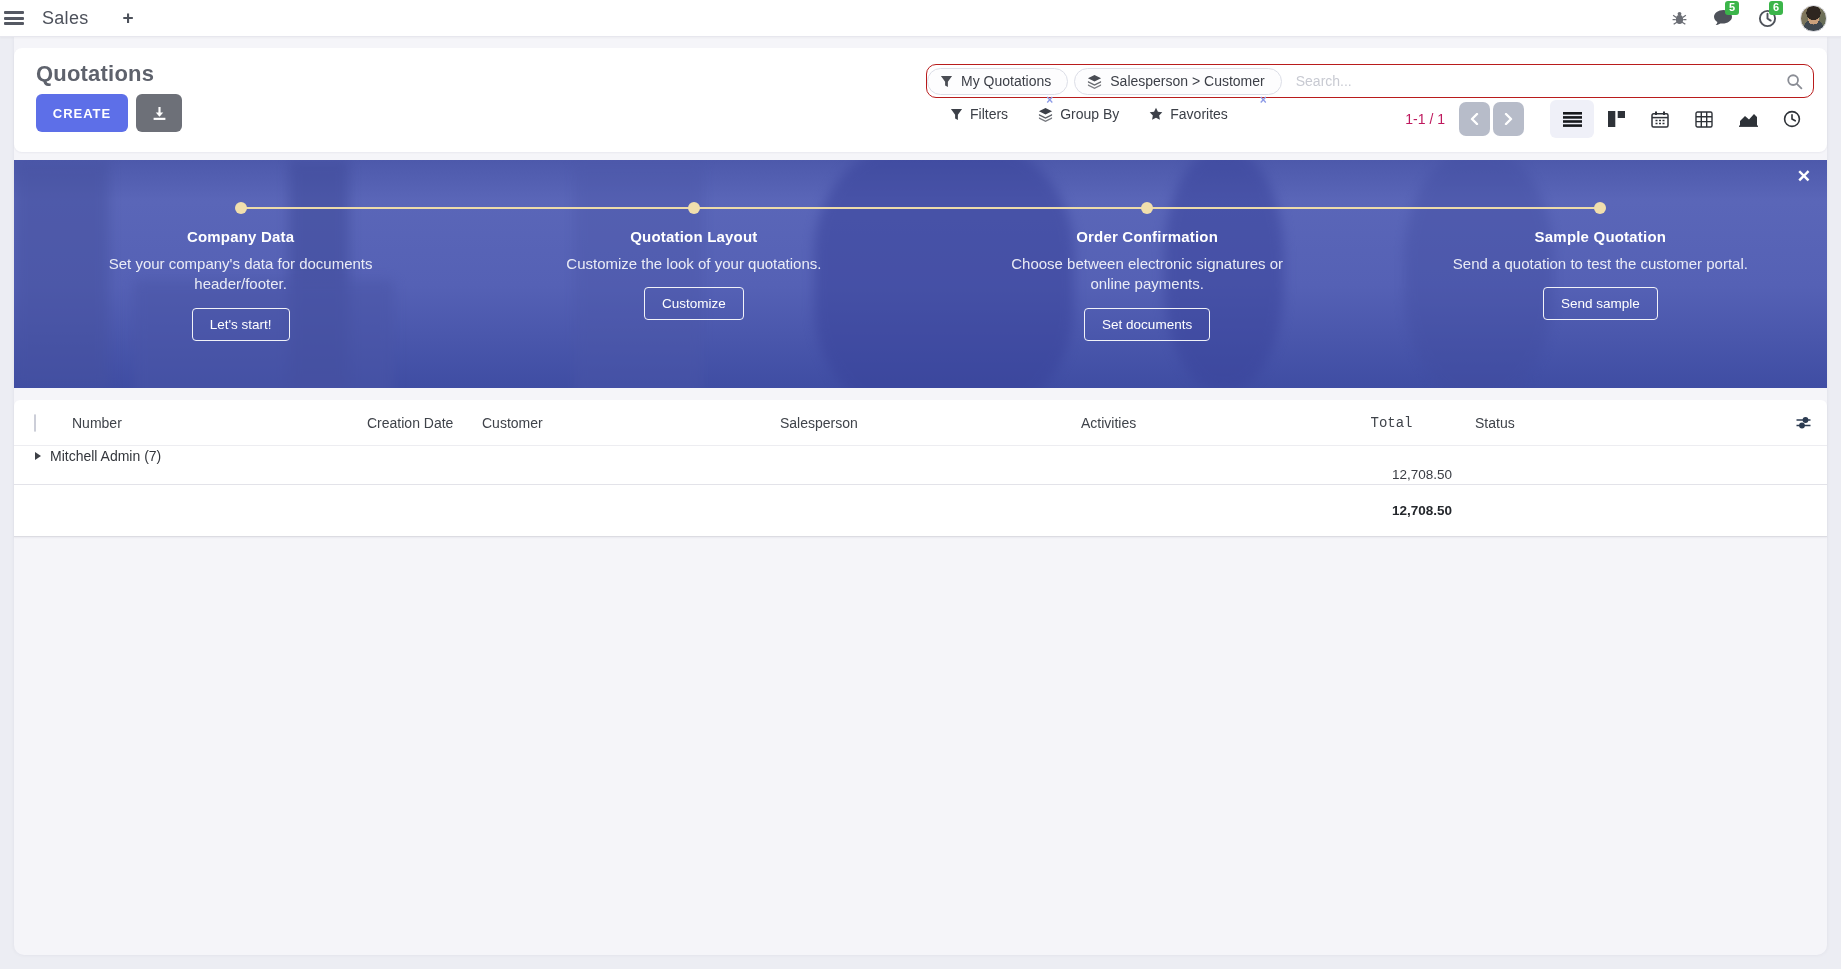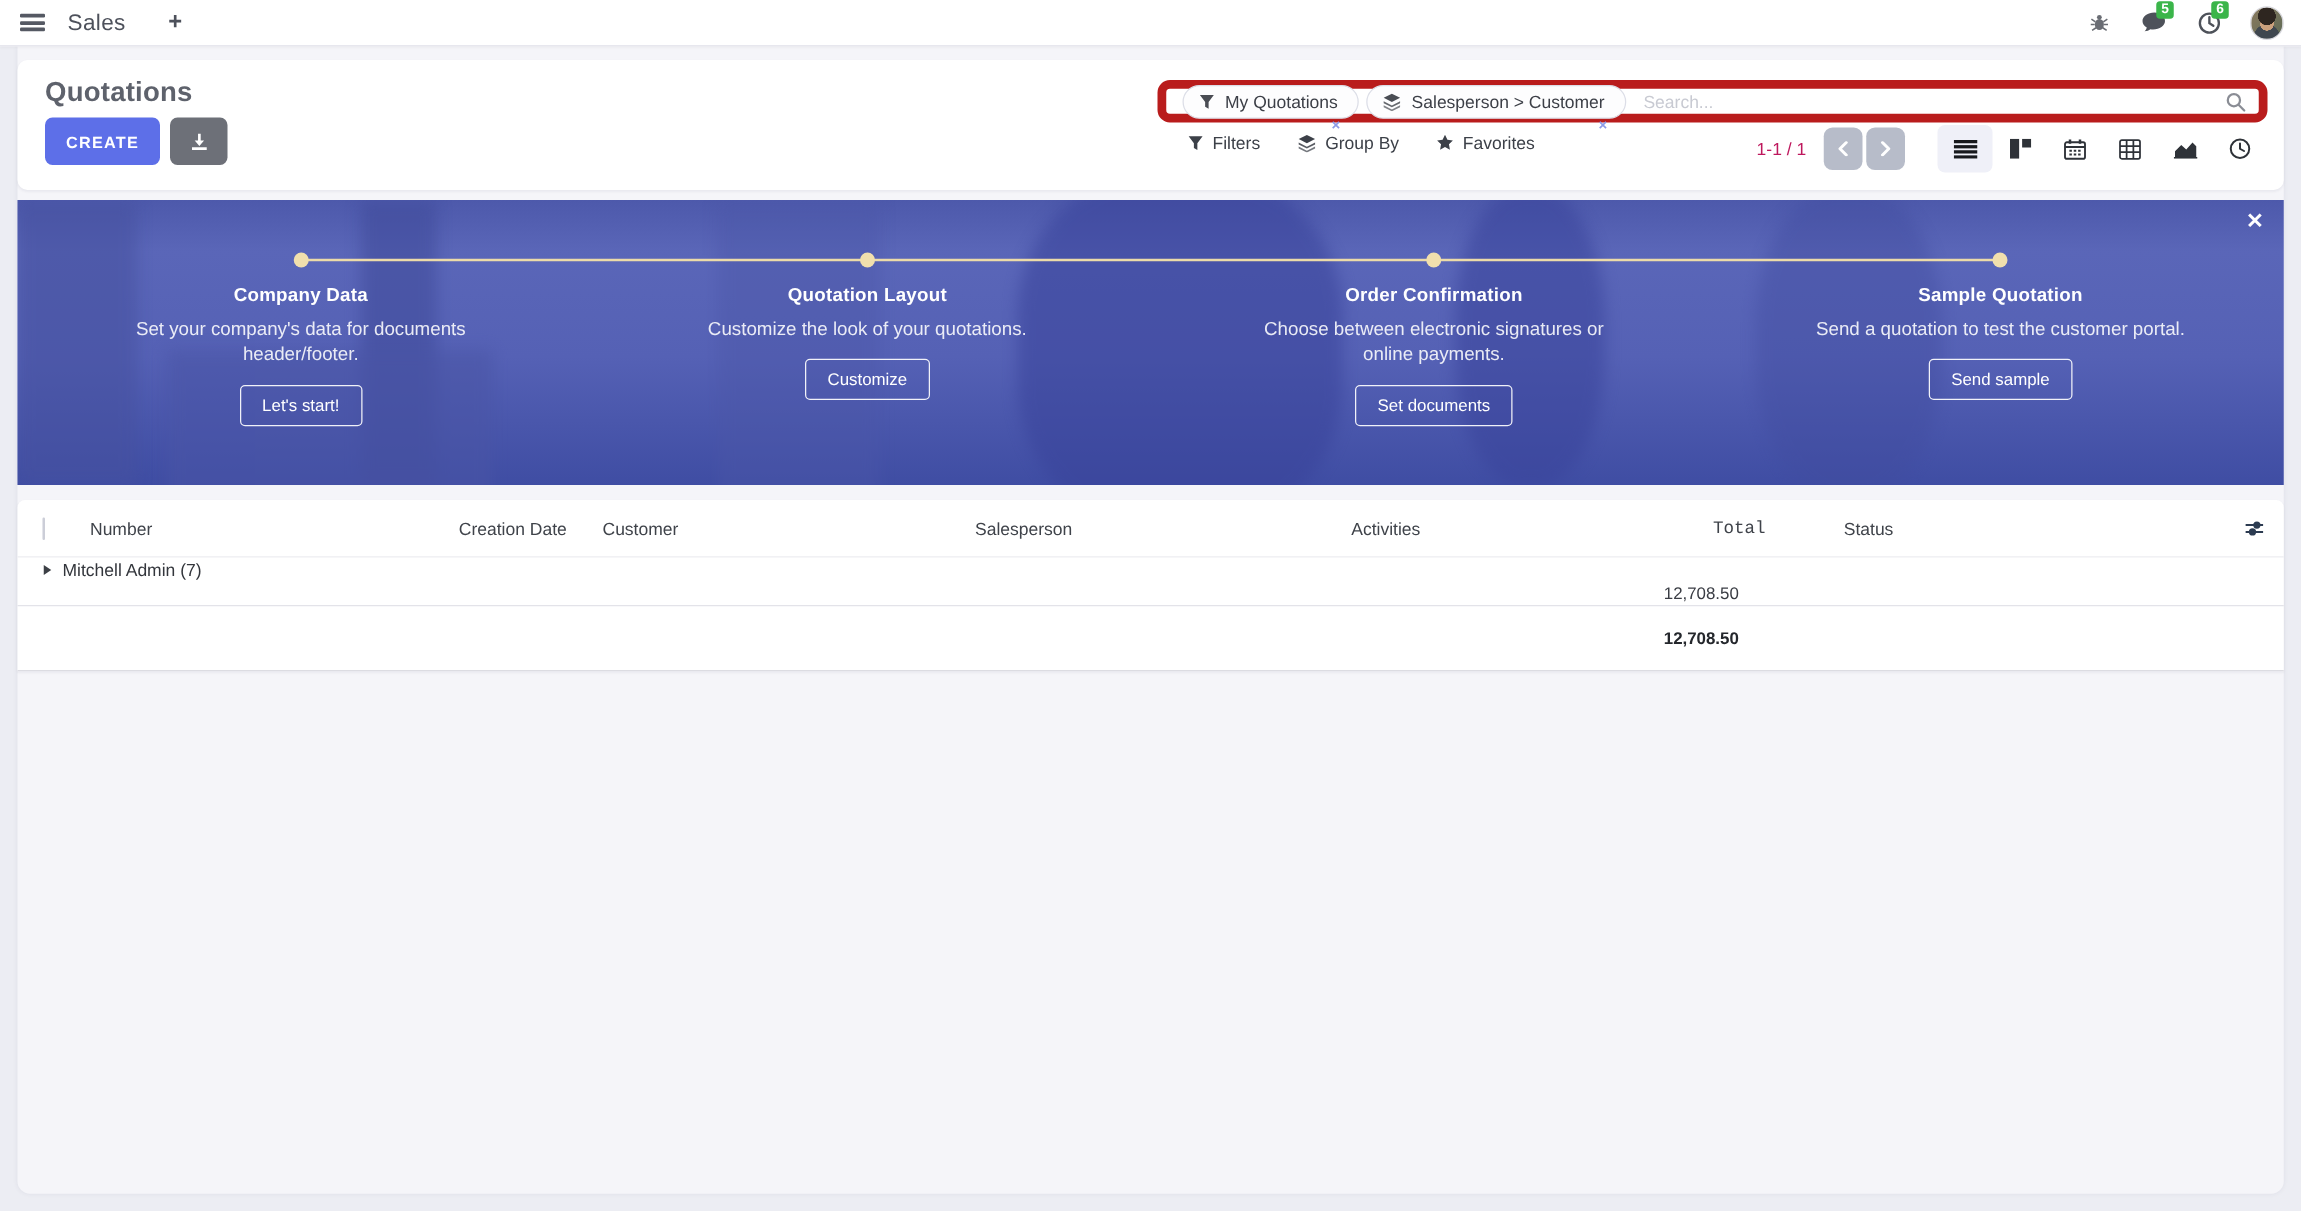--- a/index.html
+++ b/index.html
@@ -11,21 +11,21 @@
     overflow:hidden;
     position:relative;
   }
   
   .navbar {
     position:absolute; top:0; left:0; right:0; height:37px;
     background:#ffffff; border-bottom:1px solid #e7e7ee;
     box-shadow:0 1px 2px rgba(0,0,0,.04);
     display:flex; align-items:center; z-index:30;
   }
-  .nav-left { display:flex; align-items:center; gap:18px; padding-left:16px; }
+  .nav-left { display:flex; align-items:center; gap:18px; padding-left:4px; }
   .hamburger { width:20px; height:14px; display:flex; flex-direction:column; justify-content:space-between; cursor:pointer; }
   .hamburger span { height:3px; background:#555963; border-radius:1px; }
   .app-name { font-size:18px; color:#4d515b; letter-spacing:.3px; }
   .nav-plus { font-size:19px; font-weight:700; color:#4d515b; cursor:pointer; margin-left:16px; }
   .nav-right { margin-left:auto; display:flex; align-items:center; gap:22px; padding-right:14px; }
   .nav-icon { position:relative; width:22px; height:22px; display:flex; align-items:center; justify-content:center; cursor:pointer; }
   .badge {
     position:absolute; top:-6px; left:13px;
     background:#3bb54a; color:#fff; font-size:11px; font-weight:700;
     padding:1px 4px 2px; border-radius:3px; line-height:1; min-width:14px; text-align:center;
@@ -57,22 +57,22 @@
     font-family:inherit; font-size:13px; font-weight:600; letter-spacing:1px; cursor:pointer;
   }
   .btn-export {
     position:absolute; top:46px; left:122px; width:46px; height:38px;
     background:#6d7078; border:none; border-radius:6px; cursor:pointer;
     display:flex; align-items:center; justify-content:center; color:#fff;
   }
   
   .search-bar {
     position:absolute; top:16px; right:13px; width:888px; height:34px;
-    background:#fff; border:7px solid #b91c1c; border-radius:10px;
-    display:flex; align-items:center; padding:0 10px 0 13px;
+    background:#fff; border:1px solid #b91c1c; border-radius:10px;
+    display:flex; align-items:center; padding:0 10px 0 0;
   }
   .facet {
     display:flex; align-items:center; gap:8px; position:relative;
     border:1px solid #dcdee7; border-radius:15px; background:#fdfdfe;
     height:27px; padding:0 16px 0 12px; margin-right:6px;
     font-size:14px; color:#3c3f47; white-space:nowrap; cursor:pointer;
   }
   .facet-x {
     position:absolute; bottom:-13px; right:14px;
     color:#8d9be7; font-size:12px; font-weight:700; cursor:pointer;
@@ -141,21 +141,21 @@
   .cb {
     width:15px; height:15px; border:1px solid #ccced8; border-radius:4px; background:#fcfcfd; cursor:pointer;
   }
   .optional-cols { display:flex; justify-content:center; color:#2c3b51; cursor:pointer; }
   .group-row {
     height:40px; border-top:1px solid #ededf1; border-bottom:1px solid #e3e3e9;
     font-size:14px; color:#33363c; cursor:pointer;
   }
   .group-name { display:flex; align-items:center; gap:9px; grid-column:1 / span 5; }
   .caret { width:0; height:0; border-left:6px solid #3d4046; border-top:4.5px solid transparent; border-bottom:4.5px solid transparent; margin-left:1px; }
-  .group-total, .footer-total { font-size:13.5px; color:#3a3d44; }
+  .group-total, .footer-total { text-align:right; font-size:13.5px; color:#3a3d44; }
   .footer-row { height:52px; border-bottom:1px solid #dcdce2; }
   .footer-total { font-weight:700; color:#24272c; }
   svg { display:block; }
 </style>
 </head>
 <body>
 
 <header class="navbar">
   <div class="nav-left">
     <div class="hamburger">

